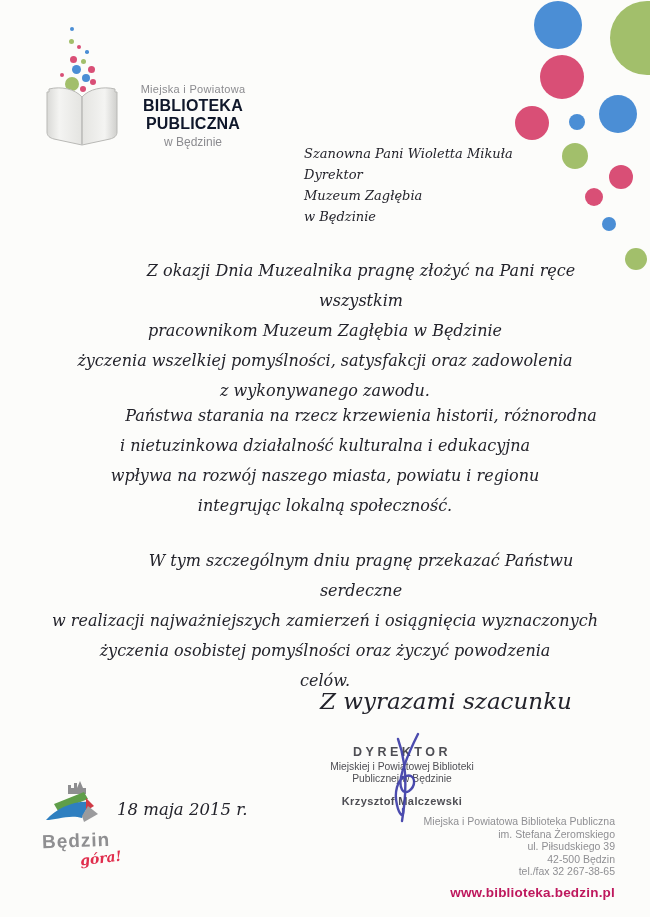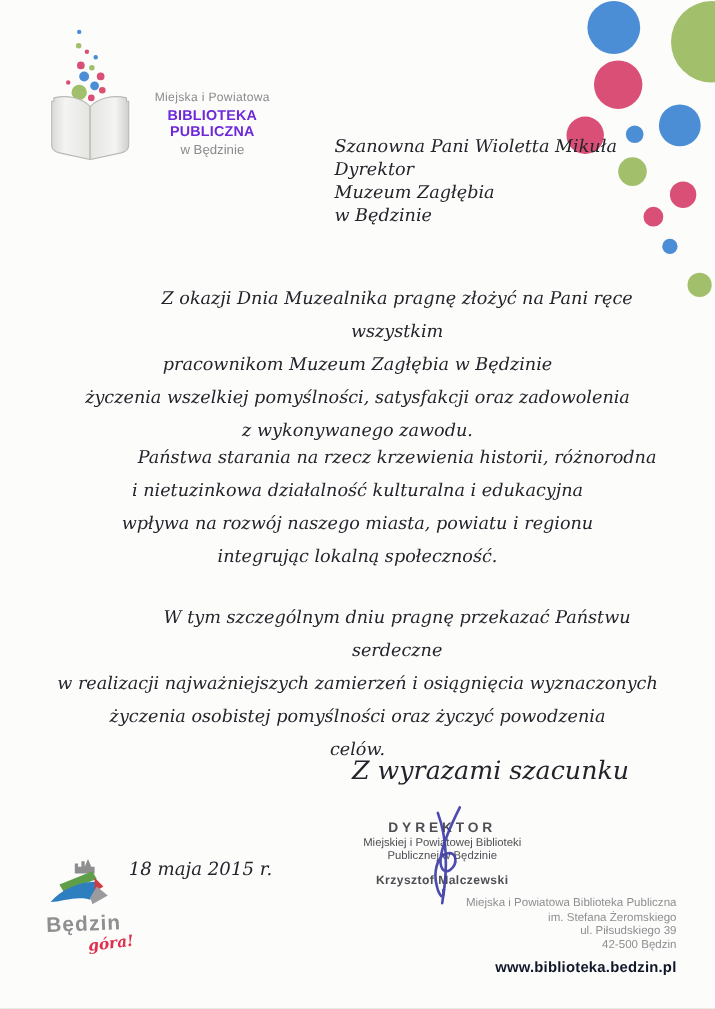--- a/index.html
+++ b/index.html
@@ -10,53 +10,53 @@
     font-family:"Liberation Sans", sans-serif;
     box-shadow:0 0 4px rgba(0,0,0,.2);
   }
   
   .dot { position:absolute; border-radius:50%; }
 
   
   .lib-book { position:absolute; left:45px; top:80px; }
   .lib-text { position:absolute; left:116px; top:83px; width:154px; text-align:center; }
   .lib-text .l1 { font-size:11px; color:#8b8b8f; letter-spacing:.3px; }
-  .lib-text .l2 { font-size:13px; font-weight:bold; color:#6d28d9; letter-spacing:.2px; margin-top:2px; }
+  .lib-text .l2 { font-size:16px; font-weight:bold; color:#0f172a; letter-spacing:.2px; margin-top:2px; }
   .lib-text .l3 { font-size:12px; color:#8b8b8f; margin-top:2px; }
 
   
   .script { font-family:"DejaVu Serif", serif; font-style:italic; color:#23232b; }
-  .recipient { position:absolute; left:304px; top:122px; font-size:16px; line-height:21px; }
+  .recipient { position:absolute; left:304px; top:143px; font-size:13px; line-height:21px; }
   .para { position:absolute; left:40px; width:570px; text-align:center; font-size:16px; line-height:30px; }
   .para .indent { margin-left:72px; }
   .p1 { top:256px; } .p2 { top:401px; } .p3 { top:546px; }
   .closing { position:absolute; left:320px; top:688px; font-size:23px; }
 
   
   .stamp { position:absolute; left:328px; top:745px; width:148px; text-align:center; color:#4e4e54; }
   .stamp .title { font-size:12.5px; font-weight:bold; letter-spacing:3.5px; }
   .stamp .org { font-size:10.3px; line-height:11.5px; margin-top:2px; }
   .stamp .name { font-size:11px; font-weight:bold; margin-top:11px; letter-spacing:.4px; }
   .sig-svg { position:absolute; left:378px; top:731px; }
 
   
-  .date { position:absolute; left:117px; top:780px; font-size:16.5px; }
+  .date { position:absolute; left:117px; top:800px; font-size:16.5px; }
 
   
   .city-logo { position:absolute; left:42px; top:778px; width:90px; }
   .city-name { position:absolute; left:0px; top:52px; font-size:19px; font-weight:bold;
                color:#8f8f91; letter-spacing:1px; transform:rotate(-2deg); }
   .city-tagline { position:absolute; left:38px; top:72px; font-size:14px; font-weight:bold;
                   font-style:italic; color:#e02e4d; transform:rotate(-7deg);
                   font-family:"DejaVu Serif", serif; }
 
   
   .footer { position:absolute; right:35px; top:815px; text-align:right;margin-left:14px; }
   .footer .fl { font-size:10.5px; line-height:12.5px; color:#8f8f93; }
-  .footer .site { font-size:13.5px; font-weight:bold; color:#0f172a; margin-top:7px; letter-spacing:.2px; }
+  .footer .site { font-size:13.5px; font-weight:bold; color:#be185d; margin-top:7px; letter-spacing:.2px; }
 </style>
 </head>
 <body>
 
 <div class="page">
 
   <div>
       <div class="dot" style="left: 534px; top: 1px; width: 48px; height: 48px; background: rgb(75, 142, 213);"></div>
       <div class="dot" style="left: 610px; top: 1px; width: 74px; height: 74px; background: rgb(162, 191, 107);"></div>
       <div class="dot" style="left: 540px; top: 55px; width: 44px; height: 44px; background: rgb(217, 79, 118);"></div>
@@ -167,16 +167,17 @@
     </svg>
     <div class="city-name">Będzin</div>
     <div class="city-tagline">góra!</div>
   </div>
 
   <div class="footer">
     <div class="fl">Miejska i Powiatowa Biblioteka Publiczna</div>
     <div class="fl">im. Stefana Żeromskiego</div>
     <div class="fl">ul. Piłsudskiego 39</div>
     <div class="fl">42-500 Będzin</div>
+    <div class="fl">tel./fax 32 267-38-65</div>
     <div class="site">www.biblioteka.bedzin.pl</div>
   </div>
 
 </div>
 
 </body></html>

